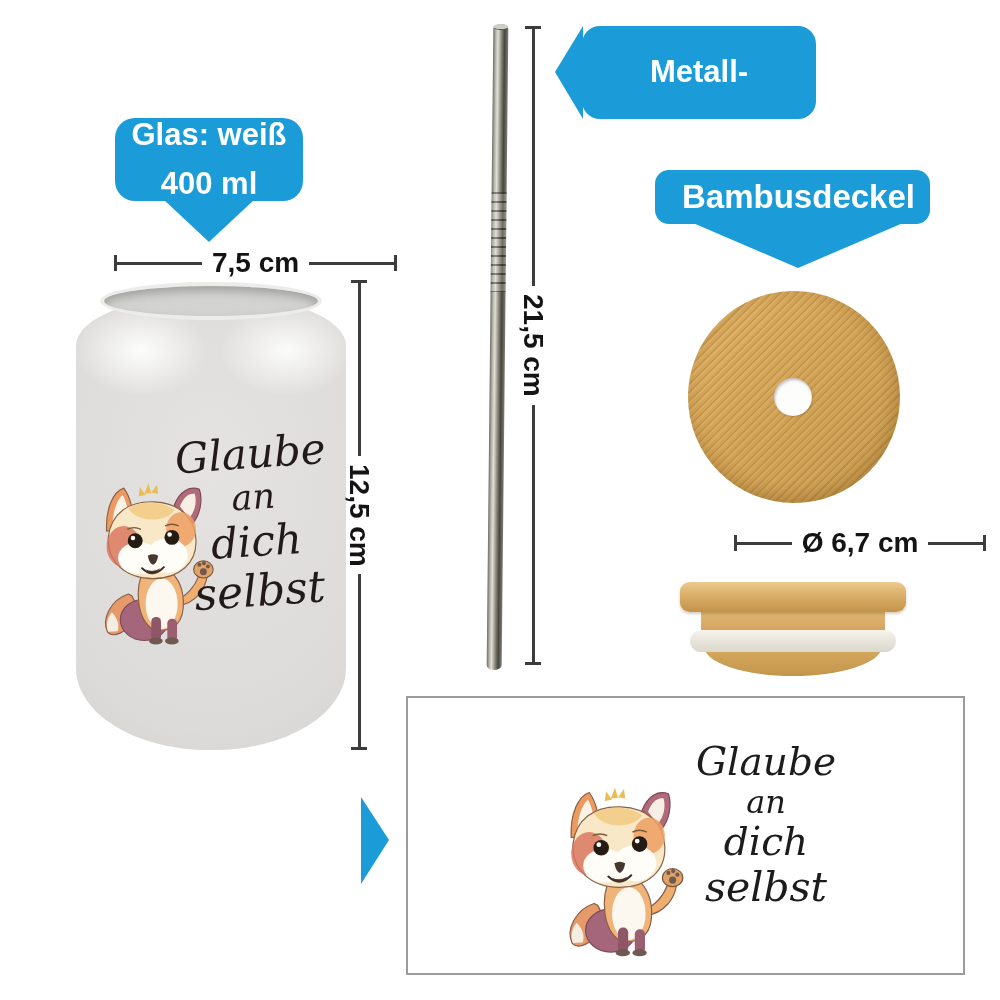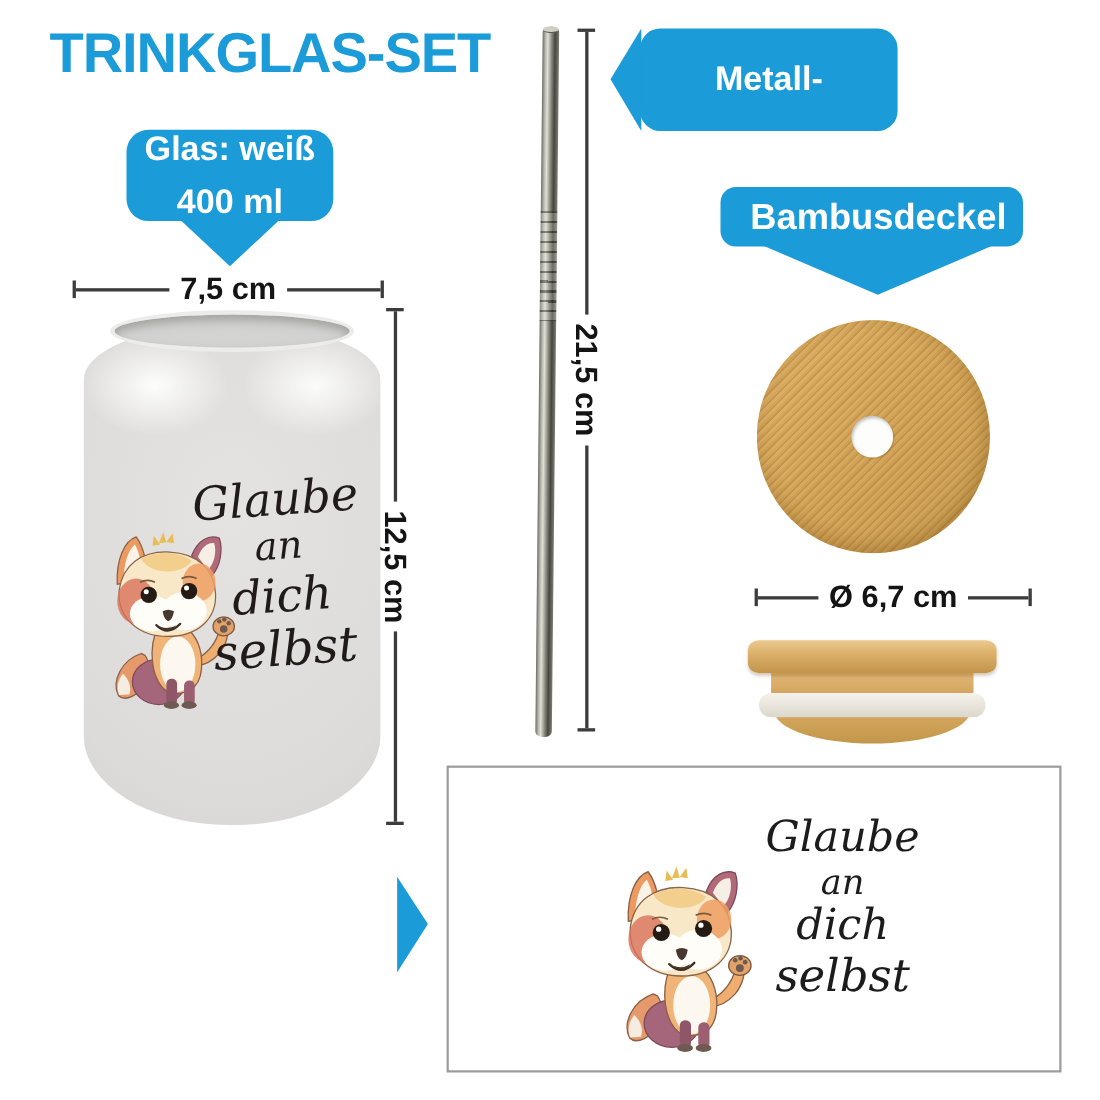--- a/index.html
+++ b/index.html
@@ -34,21 +34,21 @@
     border-right:28px solid var(--blue);}
   .co-lid{left:655px;top:170px;width:275px;height:54px;border-radius:14px;font-size:33px;padding-left:12px;}
   .co-lid-tri{position:absolute;left:693px;top:223px;width:0;height:0;
     border-left:105px solid transparent;border-right:105px solid transparent;
     border-top:45px solid var(--blue);}
   .co-motif{left:120px;top:797px;width:242px;height:87px;border-radius:18px;font-size:38px;}
   .co-motif-tri{position:absolute;left:361px;top:797px;width:0;height:0;
     border-top:43px solid transparent;border-bottom:44px solid transparent;
     border-left:28px solid var(--blue);}
   
-  .dim-h{position:absolute;display:flex;align-items:center;height:26px;}
+  .dim-h{position:absolute;display:flex;align-items:center;height:26px;margin-left:48px;}
   .dim-h .tick{width:3px;height:16px;background:var(--dim);}
   .dim-h .line{flex:1;height:3px;background:var(--dim);}
   .dim-h .lab{padding:0 10px;font-size:28px;font-weight:bold;color:var(--ink);white-space:nowrap;}
   .dim-v{position:absolute;display:flex;flex-direction:column;align-items:center;width:26px;}
   .dim-v .tick{height:3px;width:16px;background:var(--dim);}
   .dim-v .line{flex:1;width:3px;background:var(--dim);}
   .dim-v .lab{writing-mode:vertical-rl;padding:8px 0;font-size:28px;font-weight:bold;color:var(--ink);white-space:nowrap;}
   .dim-glass-w{left:66px;top:250px;width:283px;}
   .dim-glass-h{left:346px;top:280px;height:470px;}
   .dim-straw{left:520px;top:26px;height:639px;}
@@ -173,21 +173,20 @@
       <circle cx="132" cy="91" r="4" fill="#ffffff"></circle>
       <path d="M94,128 Q103,123 112,128 Q110,141 103,144 Q96,141 94,128 Z" fill="#463830"></path>
       <path d="M84,150 Q103,168 122,148" fill="none" stroke="#3c2e26" stroke-width="3.5" stroke-linecap="round"></path>
       <path d="M90,152 Q103,166 116,150 Q103,158 90,152 Z" fill="#4a332c"></path>
     </g>
   </defs>
 </svg>
 
 <div class="stage">
 
-  <div class="title">TRINKGLAS-SET</div>
 
   <div class="callout-body co-glass">
     <span>Glas: weiß</span>
     <span>400 ml</span>
   </div>
   <div class="co-glass-tri"></div>
 
   <div class="dim-h dim-glass-w">
     <span class="tick"></span>
     <span class="line"></span>

